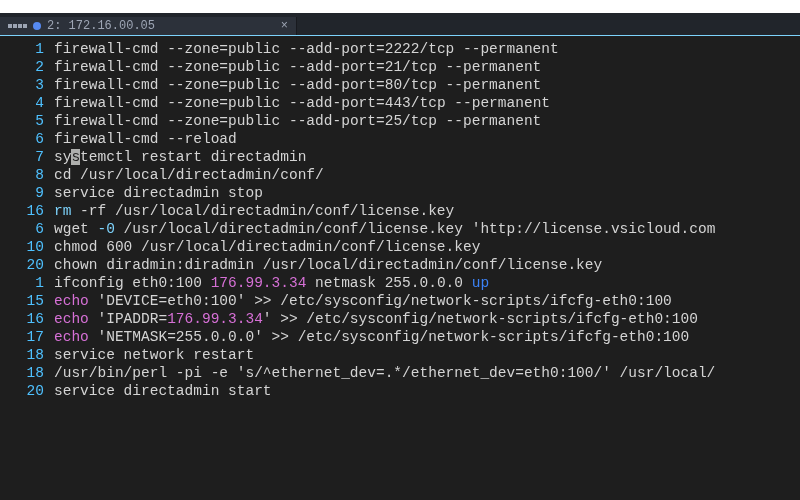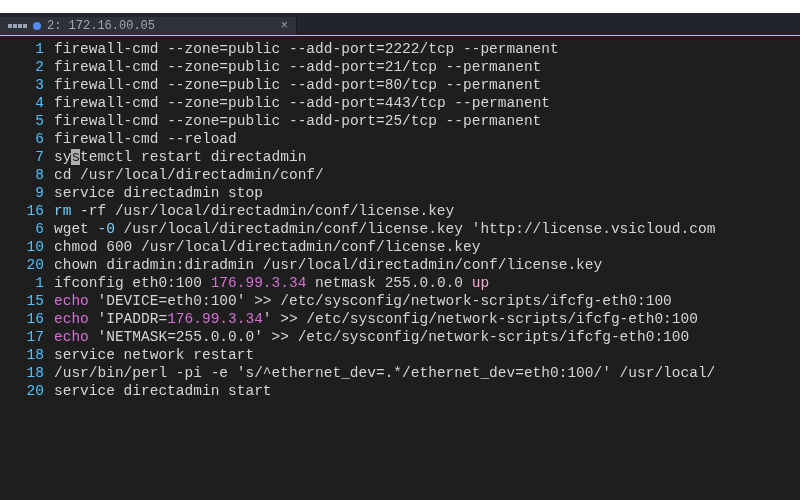--- a/index.html
+++ b/index.html
@@ -75,21 +75,21 @@
   .code .ln { height: 18px; display: block; }
   .cursor {
     background: #aeafad;
     color: #1e1e1e;
   }
   
   .opt   { color: #d4d4d4; }           
   .cmd   { color: #d4d4d4; }
   .kwRed { color: #7dd3fc; }           
   .kwMag { color: #d670d6; }           
-  .kwGrn { color: #f9a8d4; }           
+  .kwGrn { color: #3b82f6; }           
   .num   { color: #d670d6; }           
   .url   { color: #d4d4d4; }
 </style>
 </head>
 <body>
 
 <div class="chrome"></div>
 
 <div class="tabbar">
   <div class="tab">

